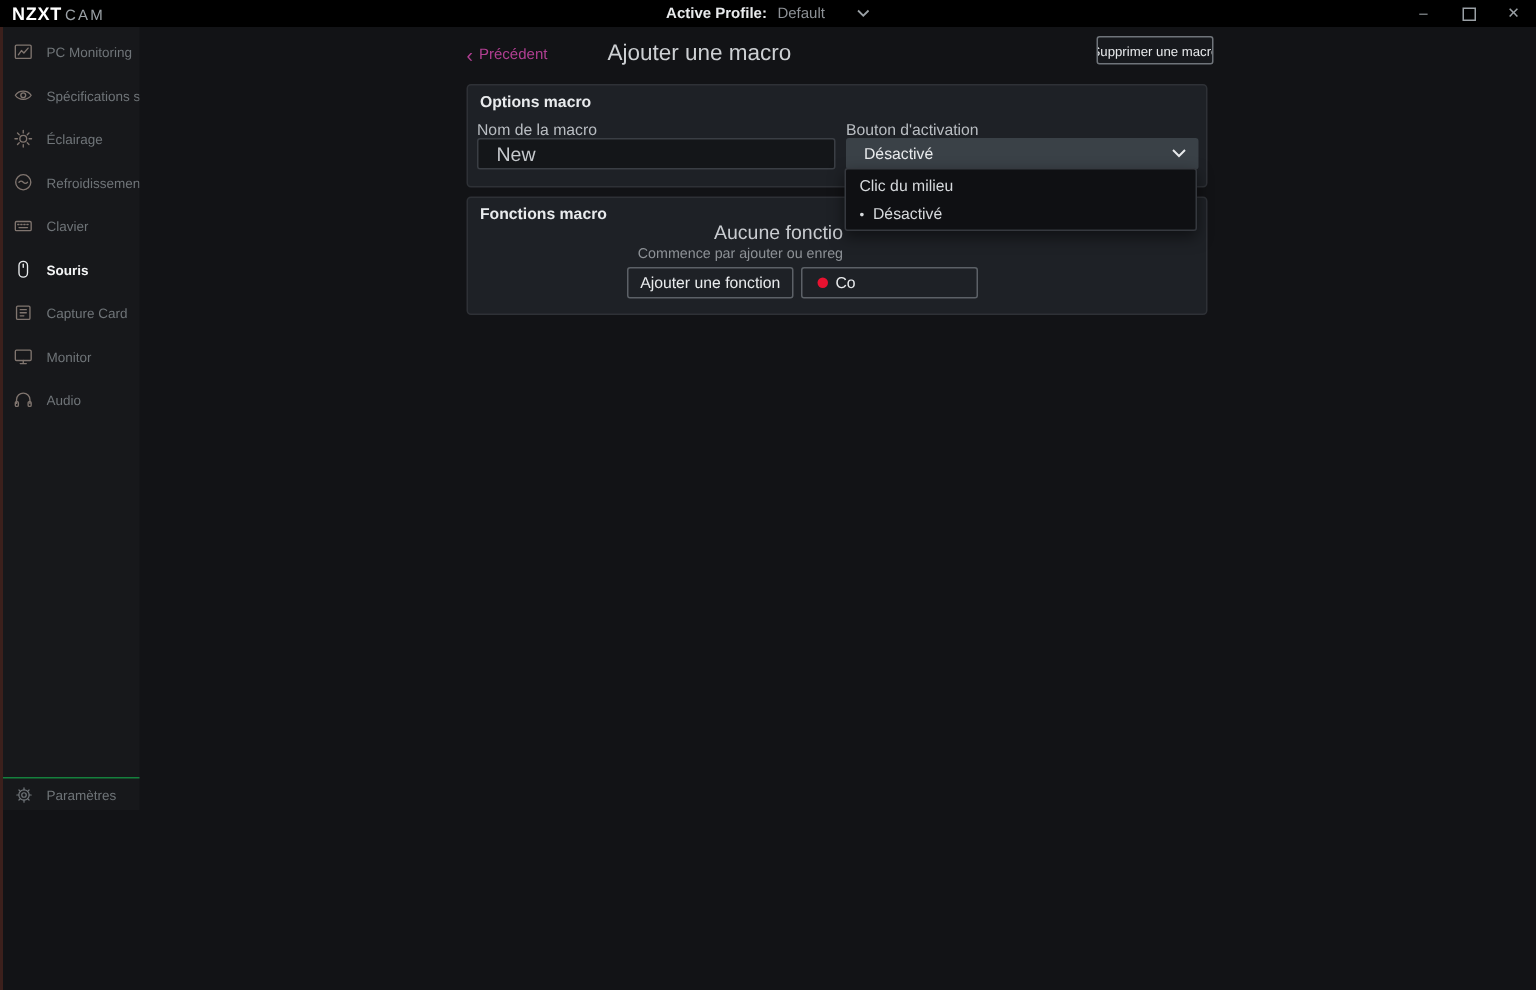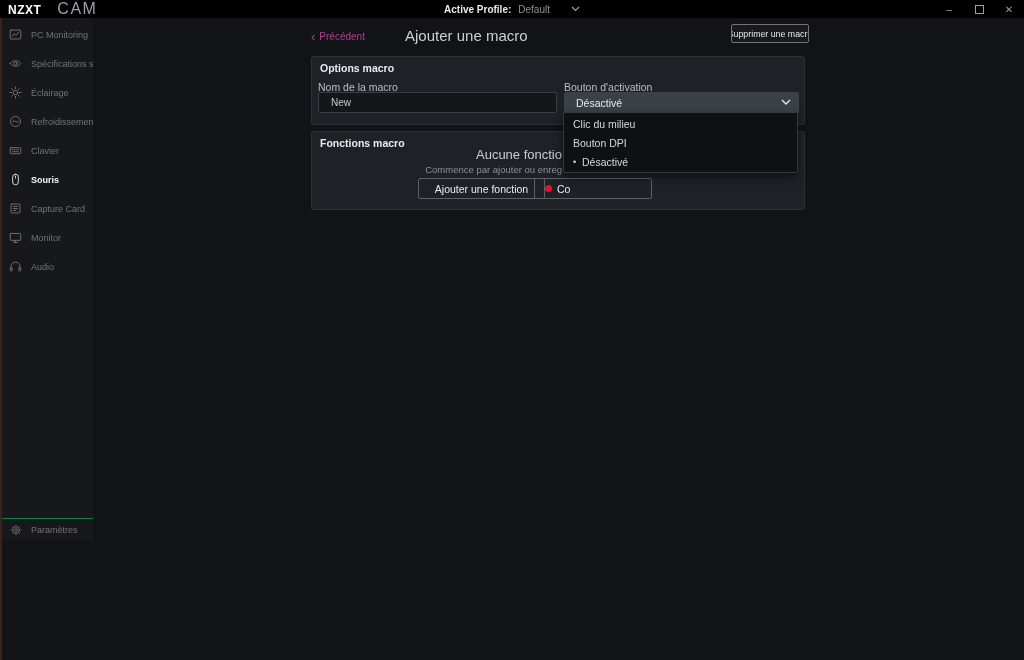--- a/index.html
+++ b/index.html
@@ -7,21 +7,21 @@
     position:relative;width:1024px;height:660px;overflow:hidden;
     background:#121316;
     font-family:"Liberation Sans","DejaVu Sans",sans-serif;
     -webkit-font-smoothing:antialiased;color:#c9ccd0;
   }
   
   .titlebar{position:absolute;left:0;top:0;width:1024px;height:18px;background:#000;
     display:flex;align-items:center;}
   .logo{display:flex;align-items:baseline;padding-left:8px;}
   .logo .nz{font-weight:800;font-size:12px;color:#fff;letter-spacing:.5px;}
-  .logo .cam{font-weight:400;font-size:16px;color:#9aa0a5;letter-spacing:1.5px;margin-left:16px;}
+  .logo .cam{font-weight:400;font-size:10px;color:#9aa0a5;letter-spacing:1.5px;margin-left:2px;}
   .profile{position:absolute;left:50%;transform:translateX(-50%);display:flex;align-items:center;gap:7px;}
   .profile .plabel{font-size:10px;font-weight:700;color:#e8eaec;}
   .profile .pvalue{font-size:10px;color:#8d9196;}
   .profile svg{margin-left:14px;}
   .winbtns{position:absolute;right:0;top:0;height:18px;display:flex;align-items:center;gap:0;}
   .winbtn{width:30px;height:18px;display:flex;align-items:center;justify-content:center;
     color:#9aa0a5;font-size:10px;cursor:default;}
   .maxbox{width:7px;height:7px;border:1px solid #9aa0a5;}
   
   .sidebar{position:absolute;left:0;top:18px;width:93px;height:522px;background:#17181b;}
@@ -50,33 +50,33 @@
   .panel{position:absolute;left:311px;width:494px;box-sizing:border-box;
     background:#1e2126;border:1px solid #2e3136;border-radius:3px;}
   .panel.options{top:56px;height:69px;}
   .panel.functions{top:131px;height:79px;}
   .panel-title{position:absolute;left:8px;top:5px;font-size:10.5px;font-weight:700;color:#e9ebed;}
   .field-label{position:absolute;top:24px;font-size:10.5px;color:#b9bdc2;}
   .name-label{left:6px;}
   .trigger-label{left:252px;}
   .text-input{position:absolute;left:6px;top:35px;width:239px;height:21px;box-sizing:border-box;
     background:#141619;border:1px solid #3a3e44;border-radius:2px;color:#c6c9cd;
-    font-size:10px;padding:0 0 0 12px;font-family:inherit;outline:none;}
+    font-size:13px;padding:0 0 0 12px;font-family:inherit;outline:none;}
   .select{position:absolute;left:252px;top:35px;width:235px;height:21px;box-sizing:border-box;
     background:#3a4147;border-radius:2px;display:flex;align-items:center;
     padding-left:12px;cursor:pointer;}
   .select .sel-value{font-size:10.5px;color:#e8eaec;}
   .select svg{position:absolute;right:8px;top:7px;}
   
   .empty-title{position:absolute;right:242px;top:15px;font-size:13px;color:#c9ccd0;white-space:nowrap;}
   .empty-sub{position:absolute;right:242px;top:32px;font-size:9.5px;color:#8d9196;white-space:nowrap;}
   .fn-btn{position:absolute;top:46px;height:21px;box-sizing:border-box;background:transparent;
     border:1px solid #5c6167;border-radius:2px;color:#e9ebed;font-size:10.5px;
     display:flex;align-items:center;justify-content:center;cursor:pointer;white-space:nowrap;}
-  .add-fn{left:106px;width:127px;}
+  .add-fn{left:106px;width:111px;}
   .record-fn{left:222px;width:118px;justify-content:flex-start;padding-left:10px;gap:5px;}
   .rec-dot{width:7px;height:7px;border-radius:50%;background:#e81230;flex:0 0 7px;}
   
   .dropdown{position:absolute;left:563px;top:112px;width:235px;box-sizing:border-box;
     background:#0f1013;border:1px solid #35383e;border-radius:2px;z-index:20;
     box-shadow:0 4px 10px rgba(0,0,0,.5);padding:1px 0;}
   .dd-option{height:19px;display:flex;align-items:center;padding-left:9px;
     font-size:10.5px;color:#d6d9dc;cursor:pointer;}
   .dd-option .bullet{width:9px;font-size:9px;color:#d6d9dc;}
 </style>
@@ -246,21 +246,18 @@
       <span class="rec-dot"></span>
       <span>Co</span>
     </div>
   </div>
 
   <div class="dropdown">
     <div class="dd-option">
       <span>Clic du milieu</span>
     </div>
     <div class="dd-option">
-      <span>Bouton DPI</span>
-    </div>
-    <div class="dd-option">
       <span class="bullet">•</span>
       <span>Désactivé</span>
     </div>
   </div>
 
 </div>
 
 </body></html>

